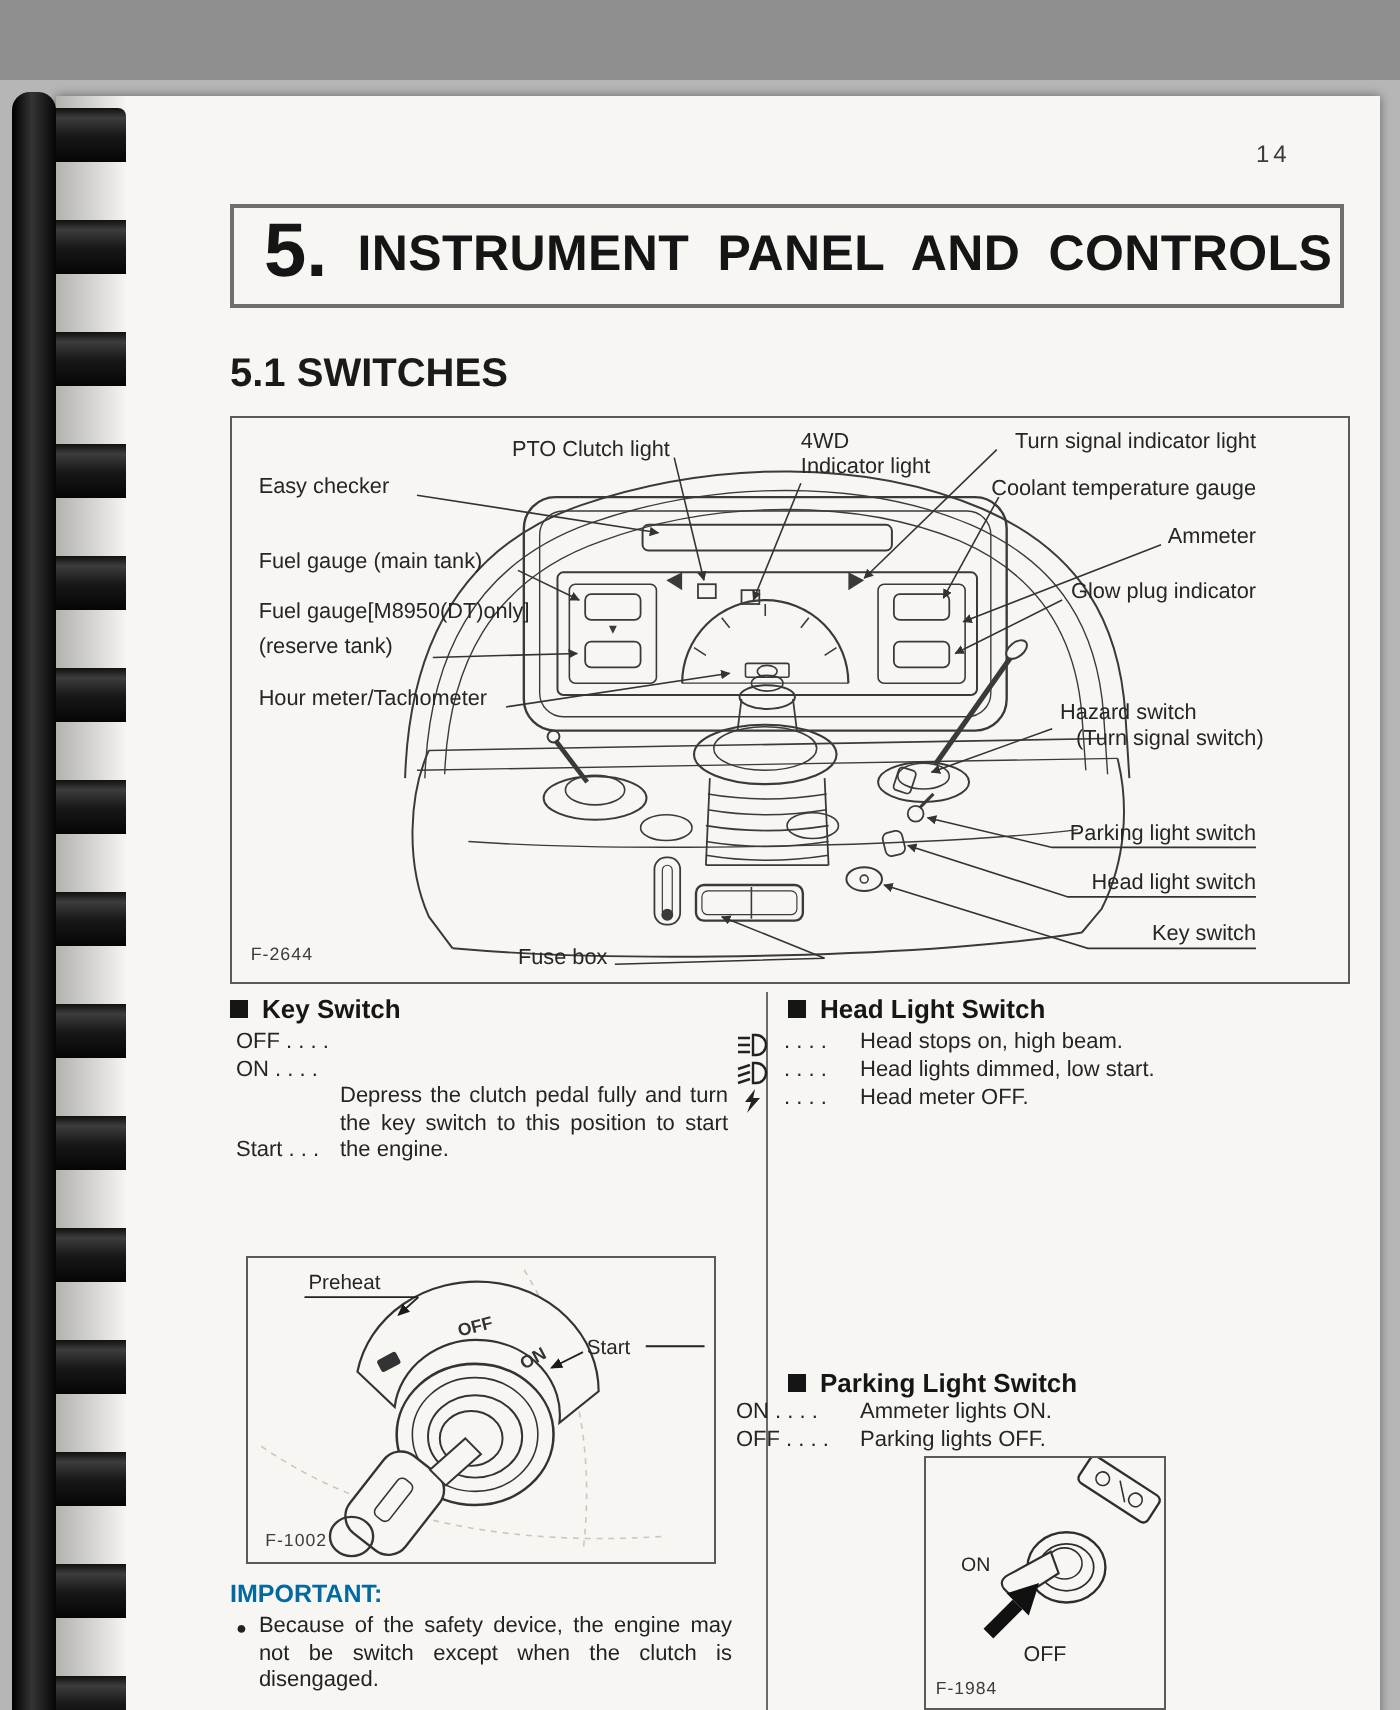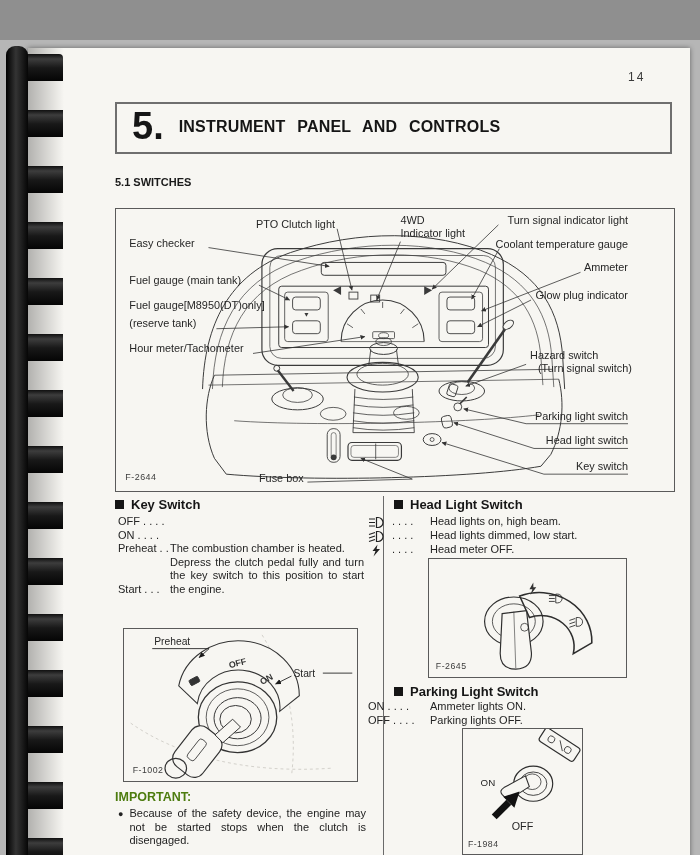--- a/index.html
+++ b/index.html
@@ -31,22 +31,22 @@
       #101010 0px, #3d3d3d 5px, #181818 14px, #050505 27px,
       rgba(0,0,0,0) 27px, rgba(0,0,0,0) 56px);
     border-radius:4px;
   }
   .pagenum { position:absolute; left:600px; top:22px; font-size:12px; letter-spacing:2px; color:#3a3a3a; }
   .title-box {
     position:absolute; left:87px; top:54px; width:557px; height:52px;
     border:2px solid #6f6f6f; display:flex; align-items:center; padding-left:15px;
   }
   .chapter-num { font-size:38px; font-weight:bold; line-height:1; margin-right:15px; padding-bottom:5px; color:#151515; }
-  .chapter-title { font-size:16px; font-weight:bold; word-spacing:7px; letter-spacing:.2px; color:#151515; padding-bottom:2px; }
-  .section-heading { position:absolute; left:87px; top:128px; font-size:11px; font-weight:bold; color:#1a1a1a; }
+  .chapter-title { font-size:25px; font-weight:bold; word-spacing:7px; letter-spacing:.2px; color:#151515; padding-bottom:2px; }
+  .section-heading { position:absolute; left:87px; top:128px; font-size:20px; font-weight:bold; color:#1a1a1a; }
   .fig { position:absolute; border:1.5px solid #5a5a5a; background:#f7f6f2; }
   .fig-main { left:87px; top:160px; width:560px; height:284px; }
   .fig-key  { left:95px; top:580px; width:235px; height:154px; }
   .fig-head { left:400px; top:510px; width:199px; height:120px; }
   .fig-park { left:434px; top:680px; width:121px; height:127px; }
   .divider { position:absolute; left:355px; top:448px; width:1px; height:374px; background:#6a6a6a; }
   .sec-h { position:absolute; font-size:13px; font-weight:bold; display:flex; align-items:center; gap:7px; color:#161616; }
   .sec-h .sq { width:9px; height:9px; background:#151515; flex:0 0 auto; }
   #h-key  { left:87px;  top:449px; }
   #h-head { left:366px; top:449px; }
@@ -54,21 +54,21 @@
   .dl { position:absolute; font-size:11px; line-height:13.6px; color:#242424; }
   .dl .row { display:flex; align-items:flex-end; }
   #dl-key  { left:90px;  top:467px; width:246px; }
   #dl-key .term { flex:0 0 52px; white-space:nowrap; }
   #dl-key .def  { flex:1; text-align:justify; }
   #dl-head { left:340px; top:467px; width:288px; }
   #dl-head .icn  { flex:0 0 24px; padding-top:1px; }
   #dl-head .dots { flex:0 0 38px; }
   #dl-park { left:340px; top:652px; width:288px; }
   #dl-park .term { flex:0 0 62px; white-space:nowrap; }
-  .important-h { position:absolute; left:87px; top:742px; font-size:12.5px; font-weight:bold; color:#4d7c0f; }
+  .important-h { position:absolute; left:87px; top:742px; font-size:12.5px; font-weight:bold; color:#0369a1; }
   .important-p { position:absolute; left:90px; top:759px; width:248px; font-size:11px; line-height:13.6px; display:flex; gap:6px; }
   .important-p .blt { font-size:9px; padding-top:1px; flex:0 0 auto; }
   .important-p .txt { flex:1; text-align:justify; }
   svg { display:block; }
   svg text { font-size:11px; fill:#262626; }
   svg .figcode { font-size:9px; fill:#3c3c3c; letter-spacing:.5px; }
   svg .rot { font-size:9px; font-weight:bold; fill:#333; }
 </style>
 </head>
 <body>
@@ -217,24 +217,20 @@
     </div>
 
     <div class="dl" id="dl-key">
       <div class="row">
         <span class="term">OFF . . . .</span>
       </div>
       <div class="row">
         <span class="term">ON . . . .</span>
       </div>
       <div class="row">
-        <span class="term">Preheat . .</span>
-        <span class="def">The combustion chamber is heated.</span>
-      </div>
-      <div class="row">
         <span class="term">Start . . .</span>
         <span class="def">Depress the clutch pedal fully and turn the key switch to this position to start the engine.</span>
       </div>
     </div>
 
     <div class="fig fig-key">
       <svg width="232" height="151" viewBox="0 0 235 154">
         <defs>
           <marker id="ahb" markerWidth="9" markerHeight="9" refX="6" refY="3" orient="auto">
             <path d="M0,0 L7,3 L0,6 Z" fill="#1a1a1a"></path>
@@ -266,38 +262,38 @@
         </g>
         <text x="30" y="16" style="font-size:10.5px">Preheat</text>
         <text x="172" y="49" style="font-size:10.5px">Start</text>
         <text x="8" y="147" class="figcode">F-1002</text>
       </svg>
     </div>
 
     <div class="important-h">IMPORTANT:</div>
     <div class="important-p">
       <span class="blt">●</span>
-      <span class="txt">Because of the safety device, the engine may not be started stops when the clutch is disengaged.</span>
+      <span class="txt">Because of the safety device, the engine may not be switch except when the clutch is disengaged.</span>
     </div>
 
     <div class="sec-h" id="h-head">
       <span class="sq"></span>
       <span>Head Light Switch</span>
     </div>
 
     <div class="dl" id="dl-head">
       <div class="row">
         <span class="icn">
           <svg width="18" height="13" viewBox="0 0 18 13" stroke="#222" fill="none" stroke-width="1.2">
             <path d="M10 1.5 A5 5 0 0 1 10 11.5 L 8.5 11.5 L 8.5 1.5 Z"></path>
             <path d="M1 3 L7 3 M1 6.5 L7 6.5 M1 10 L7 10"></path>
           </svg>
         </span>
         <span class="dots">. . . .</span>
-        <span class="def">Head lights on, high beam.</span>
+        <span class="def">Head stops on, high beam.</span>
       </div>
       <div class="row">
         <span class="icn">
           <svg width="18" height="13" viewBox="0 0 18 13" stroke="#222" fill="none" stroke-width="1.2">
             <path d="M10 1.5 A5 5 0 0 1 10 11.5 L 8.5 11.5 L 8.5 1.5 Z"></path>
             <path d="M1 4.5 L7 2.5 M1 8 L7 6 M1 11.5 L7 9.5"></path>
           </svg>
         </span>
         <span class="dots">. . . .</span>
         <span class="def">Head lights dimmed, low start.</span>
@@ -306,40 +302,20 @@
         <span class="icn">
           <svg width="18" height="13" viewBox="0 0 18 13">
             <path d="M9.5 0.5 L4.5 7 L7.5 7 L5.5 12.5 L12 5 L8.6 5 Z" fill="#222"></path>
           </svg>
         </span>
         <span class="dots">. . . .</span>
         <span class="def">Head meter OFF.</span>
       </div>
     </div>
 
-    <div class="fig fig-head">
-      <svg width="196" height="117" viewBox="0 0 199 120">
-        <g stroke="#2e2e2e" fill="none">
-          <path d="M 92 38 A 54 50 0 0 1 166 86 L 147 97 A 34 32 0 0 0 102 60 Z" fill="#f7f6f2" stroke-width="1.6"></path>
-          <path d="M 106 24 L 102 31 L 105 31 L 103 37 L 109 29 L 106 29 Z" fill="#333" stroke="none"></path>
-          <g stroke-width="0.9">
-            <path d="M 131 36 a4.5 4.5 0 0 1 0 9 l-2 0 0 -9 z"></path>
-            <path d="M 122 37.5 L 128 37.5 M 122 40.5 L 128 40.5 M 122 43.5 L 128 43.5"></path>
-            <path d="M 152 60 a4.5 4.5 0 0 1 0 9 l-2 0 0 -9 z"></path>
-            <path d="M 143 63 L 149 61 M 143 66.5 L 149 64.5 M 143 70 L 149 68"></path>
-          </g>
-          <ellipse cx="86" cy="64" rx="30" ry="25" stroke-width="1.2"></ellipse>
-          <ellipse cx="86" cy="64" rx="22" ry="18" stroke-width="0.8"></ellipse>
-          <path d="M 74 56 L 99 53 L 104 96 Q 105 112 88 113 Q 72 113 72 97 Z" fill="#f7f6f2" stroke-width="1.2"></path>
-          <path d="M 86 54 L 88 112" stroke-width="0.6"></path>
-          <circle cx="97" cy="70" r="4" stroke-width="0.8"></circle>
-        </g>
-        <text x="6" y="113" class="figcode">F-2645</text>
-      </svg>
-    </div>
 
     <div class="sec-h" id="h-park">
       <span class="sq"></span>
       <span>Parking Light Switch</span>
     </div>
 
     <div class="dl" id="dl-park">
       <div class="row">
         <span class="term">ON . . . .</span>
         <span class="def">Ammeter lights ON.</span>

